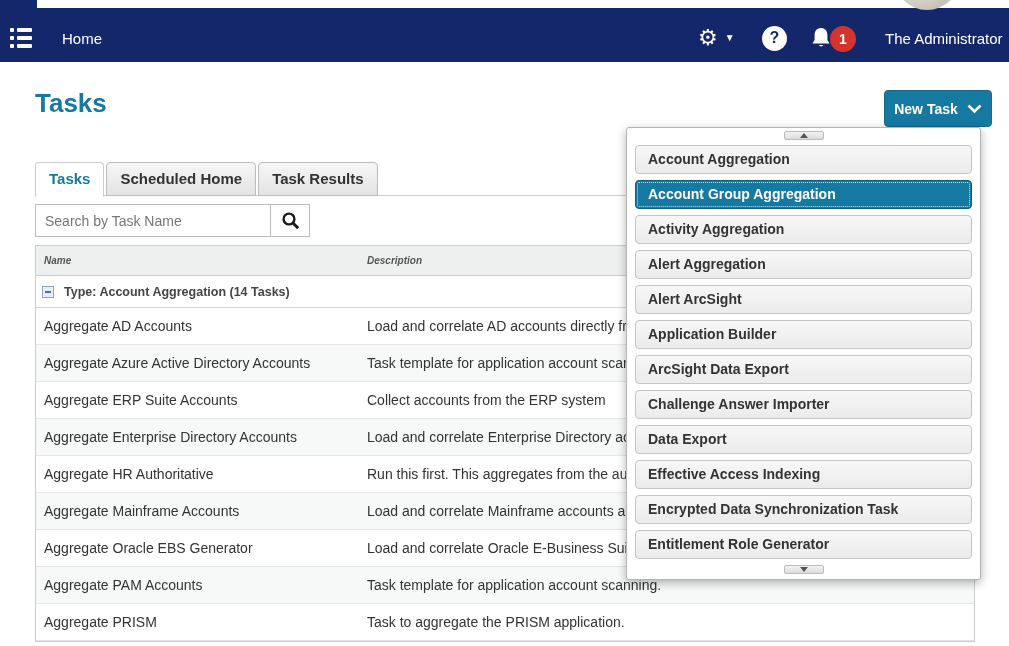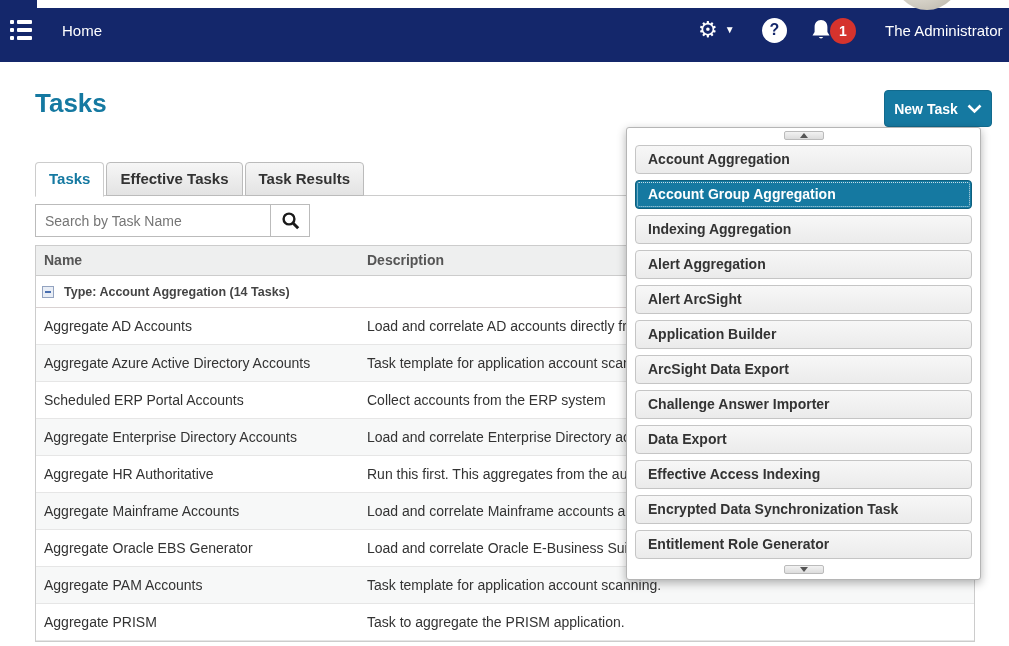--- a/index.html
+++ b/index.html
@@ -15,21 +15,21 @@
     position:absolute; left:894px; top:-56px; width:66px; height:66px; border-radius:50%;
     background:radial-gradient(circle at 35% 30%, #f2f0ea 0%, #d8d4ca 55%, #b2ada1 100%);
     z-index:5;
   }
 
   
   .navbar {
     position:absolute; left:0; top:8px; width:1009px; height:54px;
     background:#14276b; color:#fff; overflow:hidden; z-index:4;
   }
-  .nav-item { position:absolute; top:0; height:44px; display:flex; align-items:center; cursor:pointer; }
+  .nav-item { position:absolute; top:8px; height:44px; display:flex; align-items:center; cursor:pointer; }
   .hamburger { left:10px; }
   .hamburger .rows { display:flex; flex-direction:column; gap:4px; }
   .hamburger .row { display:flex; align-items:center; gap:3px; }
   .hamburger .dot { width:4px; height:4px; background:#fff; border-radius:1px; }
   .hamburger .bar { width:15px; height:4px; background:#fff; border-radius:1px; }
   .nav-home { left:62px; font-size:15px; }
   .nav-gear { left:698px; font-size:22px; line-height:1; }
   .nav-gear .caret, .nav-user .caret { font-size:10px; margin-left:7px; color:#fff; }
   .nav-help { left:762px; }
   .help-circle {
@@ -75,21 +75,21 @@
   }
   .search-btn {
     width:39px; height:33px; border:1px solid #bbb; border-left:none; background:#fff;
     display:flex; align-items:center; justify-content:center; cursor:pointer;
   }
 
   
   .grid { border:1px solid #ccc; width:940px; background:#fff; }
   .grid-header { display:flex; height:30px; background:#eeefef; border-bottom:1px solid #ccc; }
   .grid-header .hcell {
-    font-size:14px; font-weight:bold; color:#555; line-height:29px; padding-left:8px; cursor:pointer;
+    font-size:10px; font-weight:bold; color:#555; line-height:29px; padding-left:8px; cursor:pointer;font-style:italic;
   }
   .hcell.name { width:323px; }
   .hcell.desc { flex:1; }
   .group-row {
     height:32px; display:flex; align-items:center; gap:10px; padding-left:6px;
     font-size:12.5px; font-weight:bold; color:#444; border-bottom:1px solid #d9d2d2; cursor:pointer;
   }
   .collapse-box {
     width:12px; height:12px; border:1px solid #93a3c0; background:#e9eef6;
     display:flex; align-items:center; justify-content:center; flex:none;
@@ -182,21 +182,21 @@
   <svg width="15" height="10" viewBox="0 0 15 10">
     <polyline points="1.5,1.5 7.5,7.5 13.5,1.5" fill="none" stroke="#fff" stroke-width="2.6"></polyline>
   </svg>
 </button>
 
 <div class="tabs">
   <div class="tab active">
     <span>Tasks</span>
   </div>
   <div class="tab">
-    <span>Effective Tasks</span>
+    <span>Scheduled Home</span>
   </div>
   <div class="tab">
     <span>Task Results</span>
   </div>
 </div>
 
 <div class="panel">
   <div class="search-row">
     <input class="search-input" type="text" placeholder="Search by Task Name" style="">
     <button class="search-btn">
@@ -221,21 +221,21 @@
     <div>
       <div class="grid-row">
         <div class="cell name">Aggregate AD Accounts</div>
         <div class="cell desc">Load and correlate AD accounts directly from A</div>
       </div>
       <div class="grid-row">
         <div class="cell name">Aggregate Azure Active Directory Accounts</div>
         <div class="cell desc">Task template for application account scanning</div>
       </div>
       <div class="grid-row">
-        <div class="cell name">Scheduled ERP Portal Accounts</div>
+        <div class="cell name">Aggregate ERP Suite Accounts</div>
         <div class="cell desc">Collect accounts from the ERP system</div>
       </div>
       <div class="grid-row">
         <div class="cell name">Aggregate Enterprise Directory Accounts</div>
         <div class="cell desc">Load and correlate Enterprise Directory accoun</div>
       </div>
       <div class="grid-row">
         <div class="cell name">Aggregate HR Authoritative</div>
         <div class="cell desc">Run this first. This aggregates from the authorit</div>
       </div>
@@ -258,21 +258,21 @@
     </div>
   </div>
 </div>
 
 <div class="dropdown">
   <div class="scroll-pill up">
     <span class="tri-up"></span>
   </div>
   <div class="menu-item">Account Aggregation</div>
   <div class="menu-item selected">Account Group Aggregation</div>
-  <div class="menu-item">Indexing Aggregation</div>
+  <div class="menu-item">Activity Aggregation</div>
   <div class="menu-item">Alert Aggregation</div>
   <div class="menu-item">Alert ArcSight</div>
   <div class="menu-item">Application Builder</div>
   <div class="menu-item">ArcSight Data Export</div>
   <div class="menu-item">Challenge Answer Importer</div>
   <div class="menu-item">Data Export</div>
   <div class="menu-item">Effective Access Indexing</div>
   <div class="menu-item">Encrypted Data Synchronization Task</div>
   <div class="menu-item">Entitlement Role Generator</div>
   <div class="scroll-pill down">

